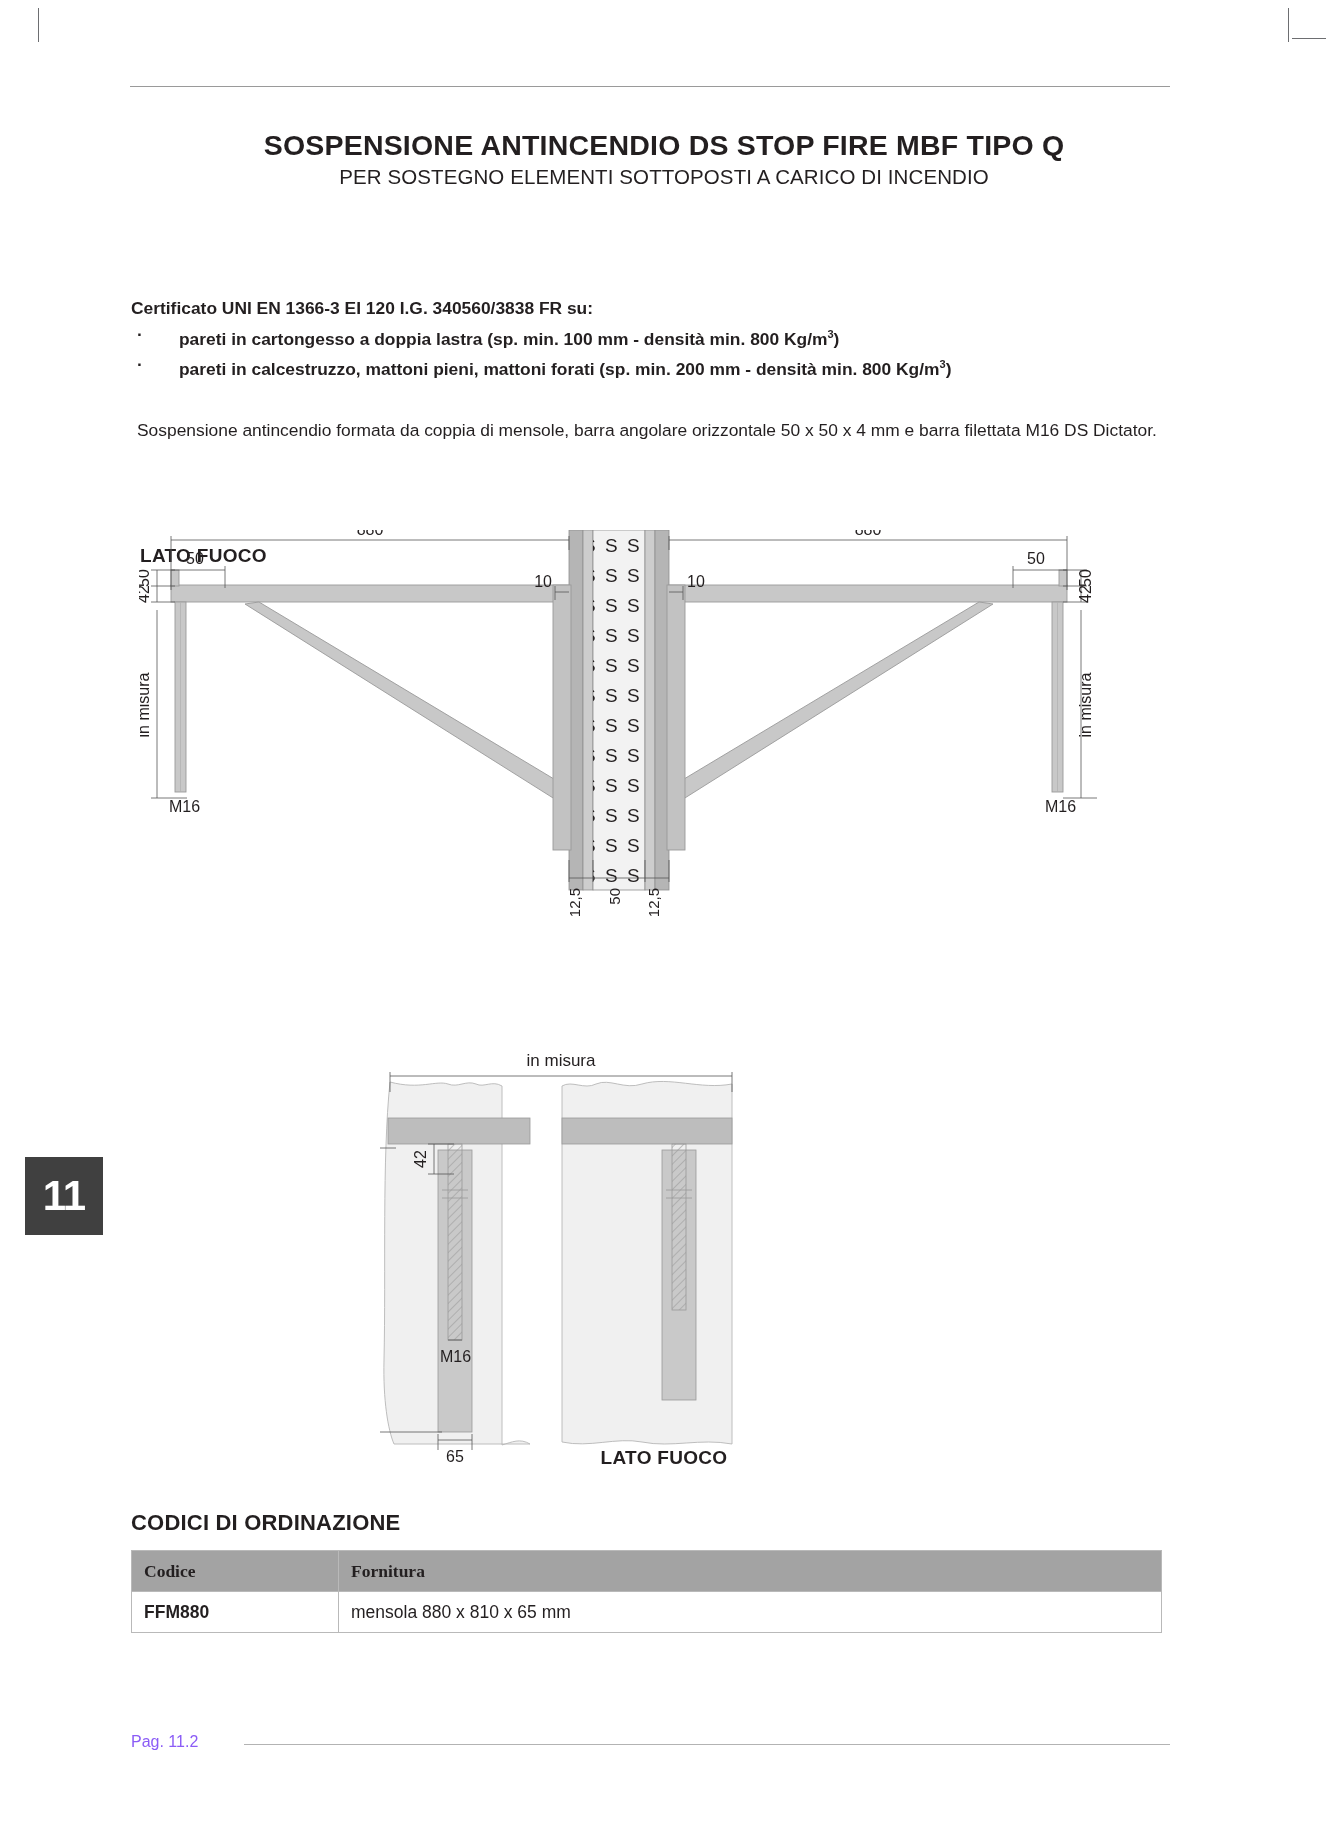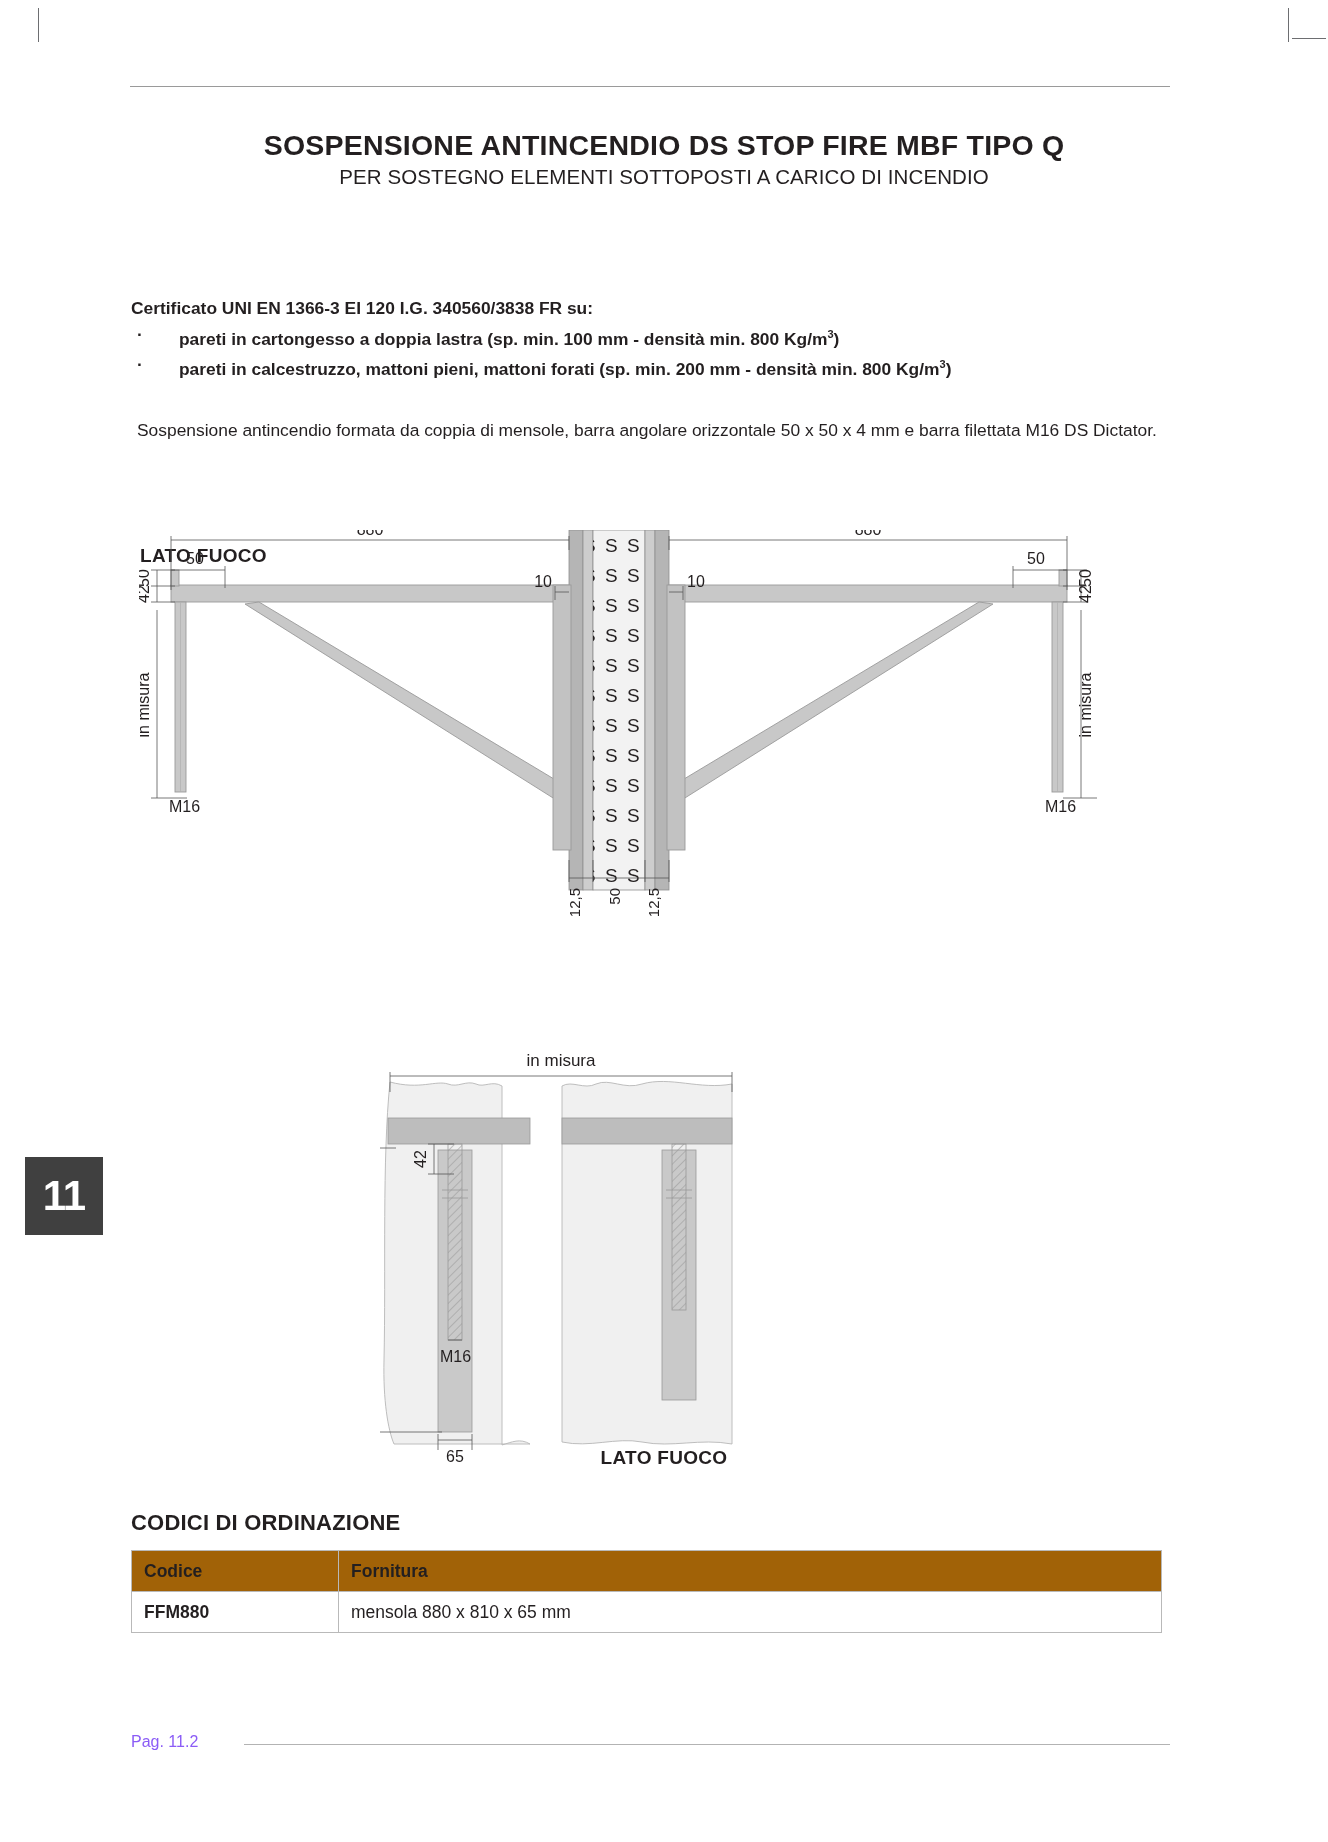--- a/index.html
+++ b/index.html
@@ -84,21 +84,21 @@
     font-size:22px; font-weight:bold; letter-spacing:0.2px;
   }
   .codes-table {
     position:absolute; left:131px; top:1550px; width:1031px;
     border-collapse:collapse; font-size:17.5px;
   }
   .codes-table th, .codes-table td {
     border:1px solid #b9b9b9; padding:9px 12px; text-align:left;
     font-weight:normal; height:22px;
   }
-  .codes-table thead th { background:#a16207; font-weight:bold; }
+  .codes-table thead th { background:#a3a3a3; font-weight:bold;font-family:Liberation Serif, serif; }
   .codes-table td.code { font-weight:bold; width:182px; }
 
   
   .footer-rule {
     position:absolute; left:244px; top:1744px; width:926px; height:1px;
     background:#b3b3b3;
   }
   .footer-page {
     position:absolute; left:131px; top:1733px;
     font-size:16px; color:#8b5cf6;

